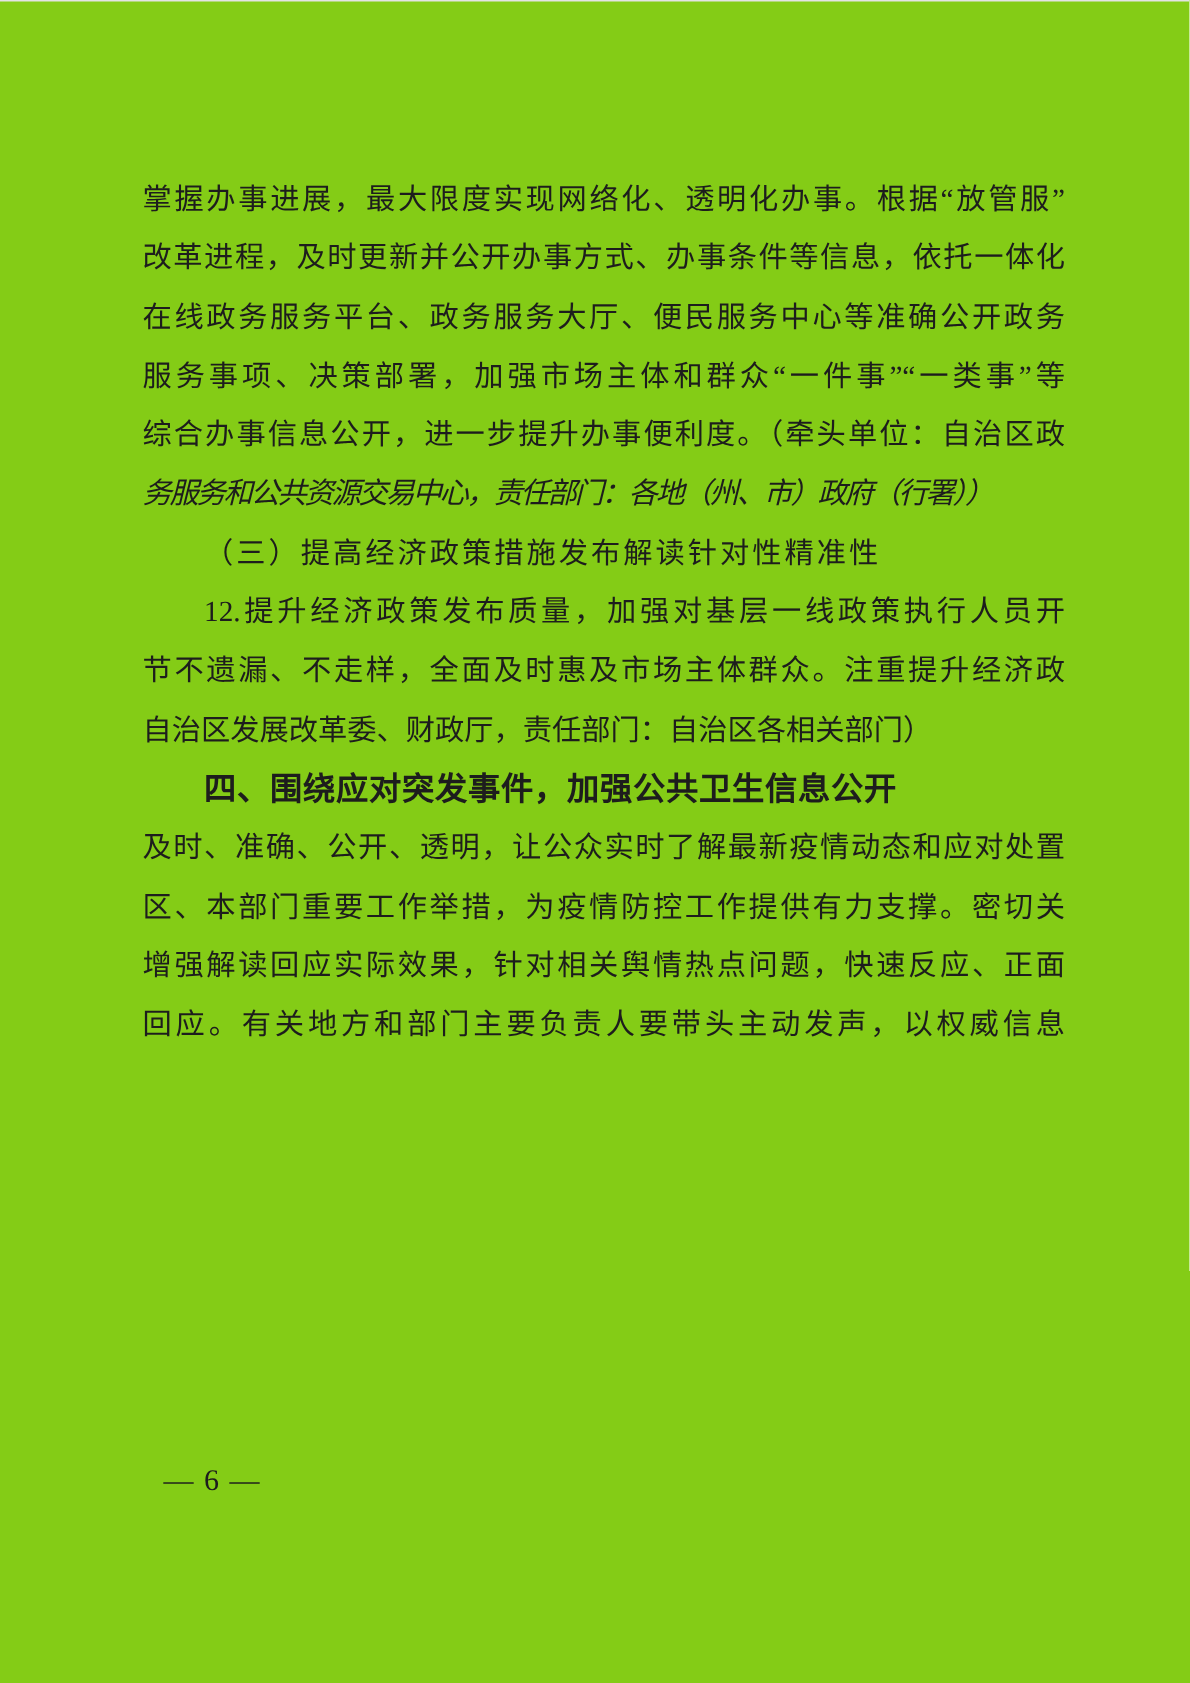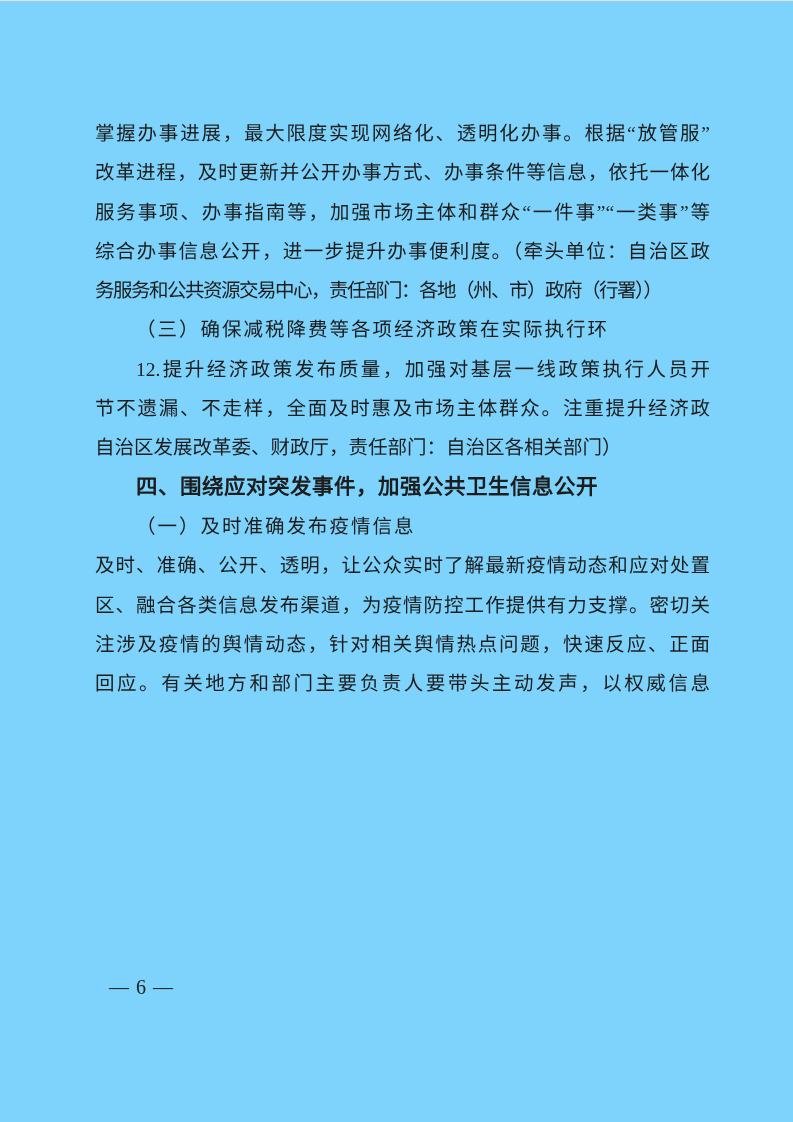--- a/index.html
+++ b/index.html
@@ -4,21 +4,21 @@
 <style>
   html, body {
     margin: 0;
     padding: 0;
     background: #ffffff;
   }
   .sheet {
     position: relative;
     width: 793px;
     height: 1122px;
-    background: #7dd3fc;
+    background: #84cc16;
     overflow: hidden;
     font-family: "Liberation Serif", serif;
     color: #1d1d1d;
   }
   .top-edge {
     position: absolute;
     top: 0; left: 0;
     width: 793px; height: 1px;
     background: #e3e3e3;
   }
@@ -41,20 +41,21 @@
   }
   .left {
     text-align: left;
     text-align-last: left;
   }
   .indent {
     text-indent: 41px;
   }
   .tight {
     letter-spacing: -1.5px;
+    font-style: italic;
   }
   .kai {
     
     letter-spacing: 2px;
     text-align: left;
     text-align-last: left;
   }
   .hei {
     
     font-family: "Liberation Sans", sans-serif;
@@ -78,28 +79,28 @@
   }
 </style>
 </head>
 <body>
 
 <div class="sheet">
   <div class="top-edge"></div>
   <div class="doc-body" id="body-lines">
       <div class="line just">掌握办事进展，最大限度实现网络化、透明化办事。根据“放管服”</div>
       <div class="line just">改革进程，及时更新并公开办事方式、办事条件等信息，依托一体化</div>
-      <div class="line just">服务事项、办事指南等，加强市场主体和群众“一件事”“一类事”等</div>
+      <div class="line just">在线政务服务平台、政务服务大厅、便民服务中心等准确公开政务</div>
+      <div class="line just">服务事项、决策部署，加强市场主体和群众“一件事”“一类事”等</div>
       <div class="line just">综合办事信息公开，进一步提升办事便利度。（牵头单位：自治区政</div>
       <div class="line left tight">务服务和公共资源交易中心，责任部门：各地（州、市）政府（行署））</div>
-      <div class="line kai indent">（三）确保减税降费等各项经济政策在实际执行环</div>
+      <div class="line kai indent">（三）提高经济政策措施发布解读针对性精准性</div>
       <div class="line just indent">12.提升经济政策发布质量，加强对基层一线政策执行人员开</div>
       <div class="line just">节不遗漏、不走样，全面及时惠及市场主体群众。注重提升经济政</div>
       <div class="line left">自治区发展改革委、财政厅，责任部门：自治区各相关部门）</div>
       <div class="line hei indent">四、围绕应对突发事件，加强公共卫生信息公开</div>
-      <div class="line kai indent">（一）及时准确发布疫情信息</div>
       <div class="line just">及时、准确、公开、透明，让公众实时了解最新疫情动态和应对处置</div>
-      <div class="line just">区、融合各类信息发布渠道，为疫情防控工作提供有力支撑。密切关</div>
-      <div class="line just">注涉及疫情的舆情动态，针对相关舆情热点问题，快速反应、正面</div>
+      <div class="line just">区、本部门重要工作举措，为疫情防控工作提供有力支撑。密切关</div>
+      <div class="line just">增强解读回应实际效果，针对相关舆情热点问题，快速反应、正面</div>
       <div class="line just">回应。有关地方和部门主要负责人要带头主动发声，以权威信息</div>
     </div>
   <div class="page-footer">— 6 —</div>
 </div>
 
 </body></html>

